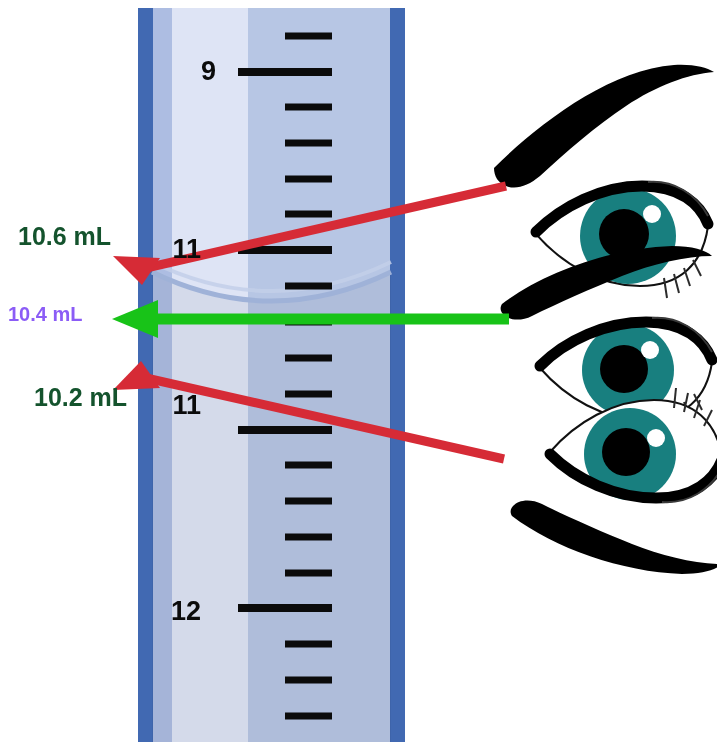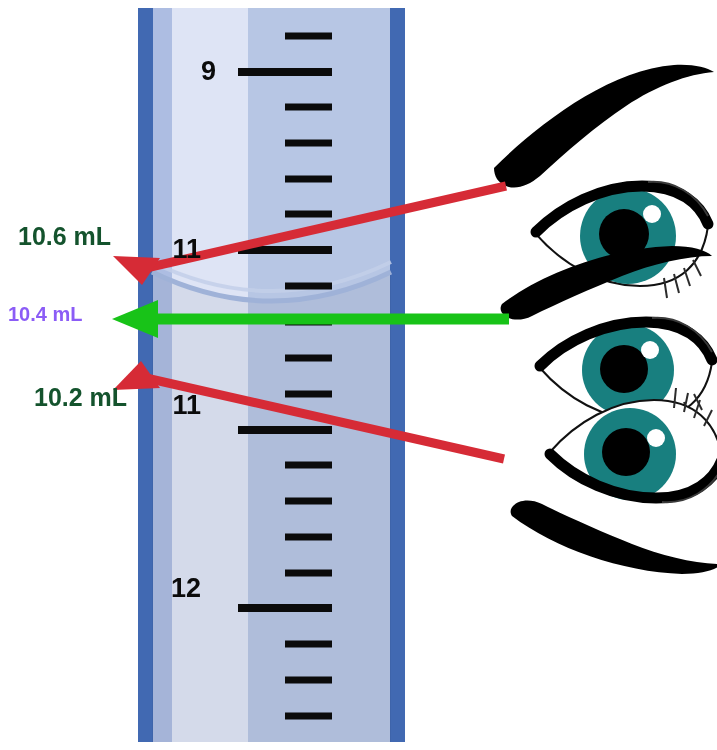--- a/index.html
+++ b/index.html
@@ -146,19 +146,19 @@
 
     <g>
       <line x1="509" y1="319" x2="152" y2="319" stroke="#18c318" stroke-width="11"></line>
       <path d="M112,319 L158,300 L158,338 Z" fill="#18c318"></path>
     </g>
   </svg>
 
   <div class="tick-num" style="left:170px;top:56px;">9</div>
   <div class="tick-num" style="left:155px;top:234px;">11</div>
   <div class="tick-num" style="left:155px;top:390px;">11</div>
-  <div class="tick-num" style="left:155px;top:573px;">12</div>
+  <div class="tick-num" style="left:155px;top:596px;">12</div>
 
   <div id="lbl-top" class="lbl lbl-red">10.6 mL</div>
   <div id="lbl-mid" class="lbl lbl-black">10.4 mL</div>
   <div id="lbl-bot" class="lbl lbl-red">10.2 mL</div>
 
 </div>
 
 </body></html>

